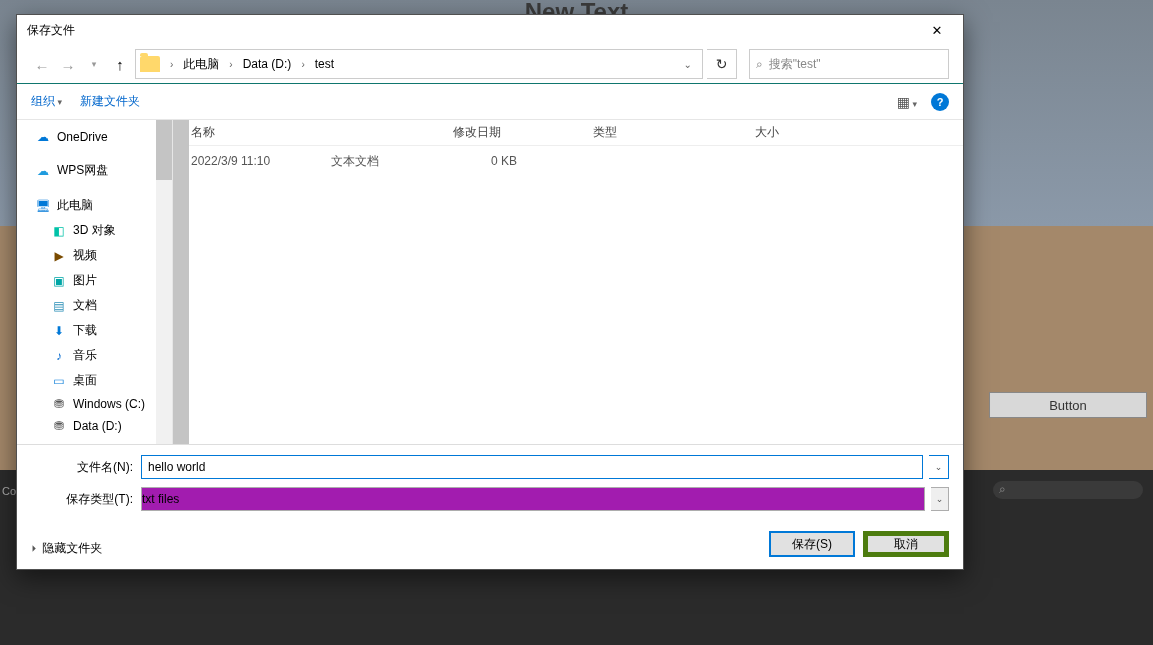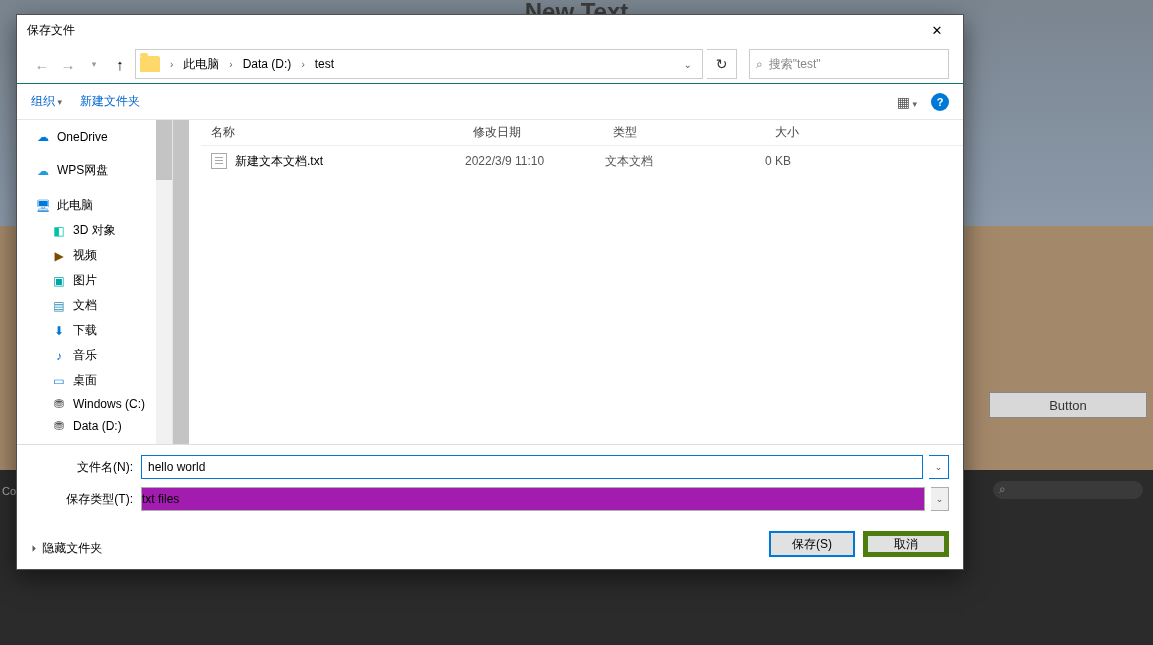--- a/index.html
+++ b/index.html
@@ -56,21 +56,21 @@
   .ico-pic { color:#00a6a6; }
   .ico-doc { color:#2b8fb7; }
   .ico-dl { color:#0078d7; }
   .ico-music { color:#0b6ed0; }
   .ico-desk { color:#0078d7; }
   .ico-drive { color:#555; }
 
   .listpane { flex: 1; position: relative; }
   .pane-scroll { position:absolute; left:0; top:0; width:16px; height:100%; background:#f1f1f1; }
   .pane-thumb { position:absolute; left:0; top:0; width:16px; height:100%; background:#c4c4c4; }
-  .list-inner { margin-left: 28px; }
+  .list-inner { margin-left: 8px; }
   .cols { display: flex; font-size: 12px; color: #444; border-bottom: 1px solid #eee; height: 26px; align-items: center; padding-left: 10px; }
   .col-name { width: 262px; }
   .col-date { width: 140px; }
   .col-type { width: 116px; }
   .col-size { width: 80px; text-align: right; padding-right: 10px; }
   .row { display: flex; font-size: 12px; color: #000; height: 30px; align-items: center; padding-left: 10px; }
   .file-ico { width:16px; height:16px; border:1px solid #aaa; margin-right:8px; position:relative; background:#fff; }
   .file-ico::before { content:""; position:absolute; left:3px; top:3px; right:3px; height:1px; background:#aaa; box-shadow: 0 3px 0 #aaa, 0 6px 0 #aaa; }
   .row .c-name { width: 254px; display:flex; align-items:center; }
   .row .c-date { width: 140px; color:#555; }
@@ -210,24 +210,20 @@
           <div class="pane-thumb"></div>
         </div>
       <div class="list-inner">
         <div class="cols">
           <div class="col-name">名称</div>
           <div class="col-date">修改日期</div>
           <div class="col-type">类型</div>
           <div class="col-size">大小</div>
         </div>
         <div class="row">
-          <div class="c-name">
-              <span class="file-ico"></span>
-              <span>新建文本文档.txt</span>
-            </div>
           <div class="c-date">2022/3/9 11:10</div>
           <div class="c-type">文本文档</div>
           <div class="c-size">0 KB</div>
         </div>
       </div>
     </div>
   </div>
 
   <div class="fields">
     <div class="field-row">

